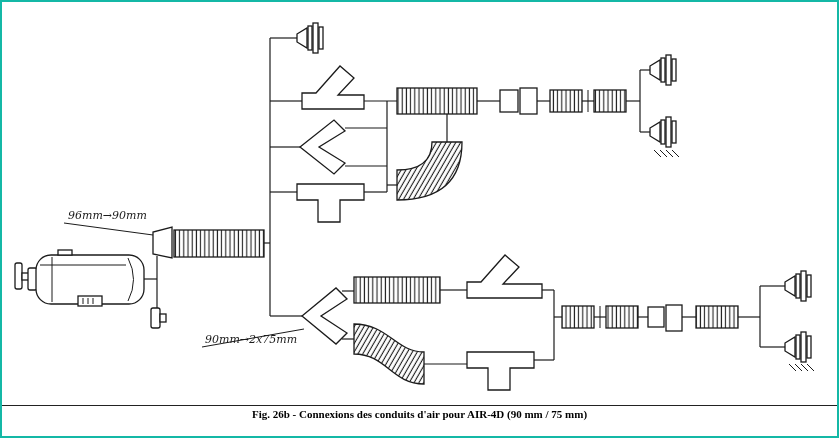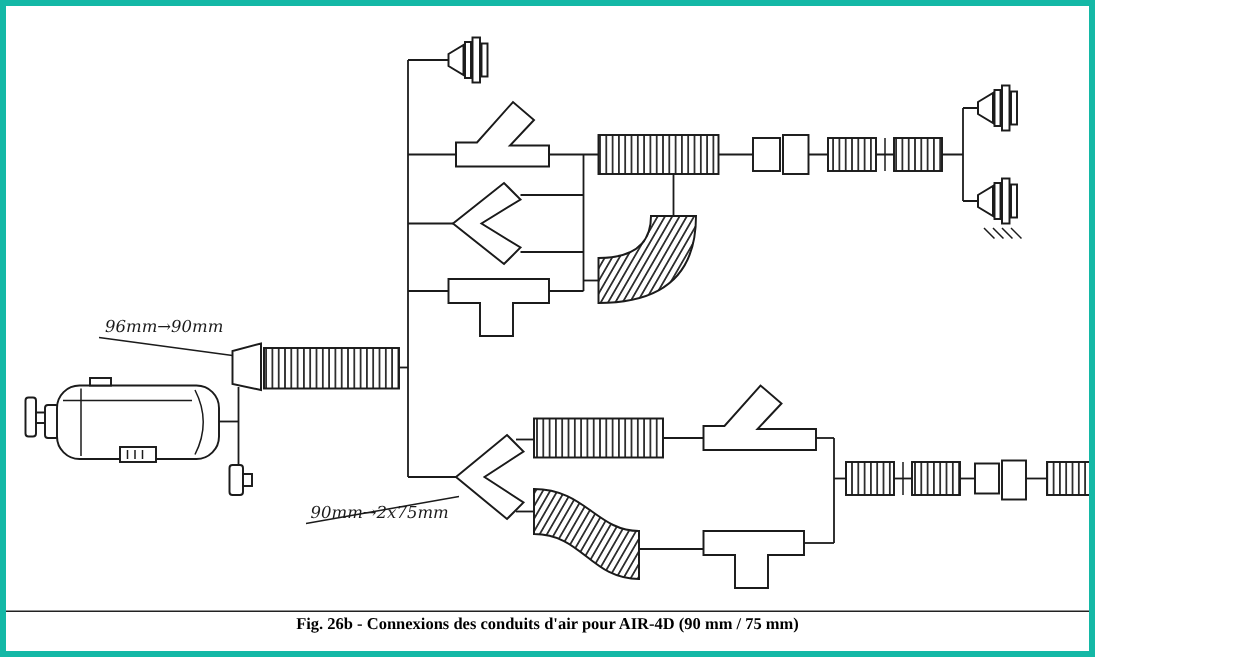--- a/index.html
+++ b/index.html
@@ -1,21 +1,21 @@
 <!DOCTYPE html>
 <html style="--line: #1b1b1b; --background: #ffffff;"><head>
 <meta charset="utf-8">
 <style>
   :root { --line: #1b1b1b; --background: #ffffff; }
   html, body { margin: 0; padding: 0; background: #fff; }
   .page {
     position: relative;
-    width: 730px; height: 438px;
+    width: 839px; height: 438px;
     background: var(--background, #fff);
-    border: 4px solid #14b8a6;
+    border: 2px solid #14b8a6;
     box-sizing: border-box;
     overflow: hidden;
     font-family: "Liberation Serif", serif;
   }
   svg { display: block; }
   .ln   { stroke: var(--line); stroke-width: 1.2; fill: none; }
   .thin { stroke: var(--line); stroke-width: 1;   fill: none; }
   .part { stroke: var(--line); stroke-width: 1.3; fill: #ffffff; }
   .duct  { stroke: var(--line); stroke-width: 1.3; fill: url(#corr); }
   .ductd { stroke: var(--line); stroke-width: 1.3; fill: url(#corrd); }

